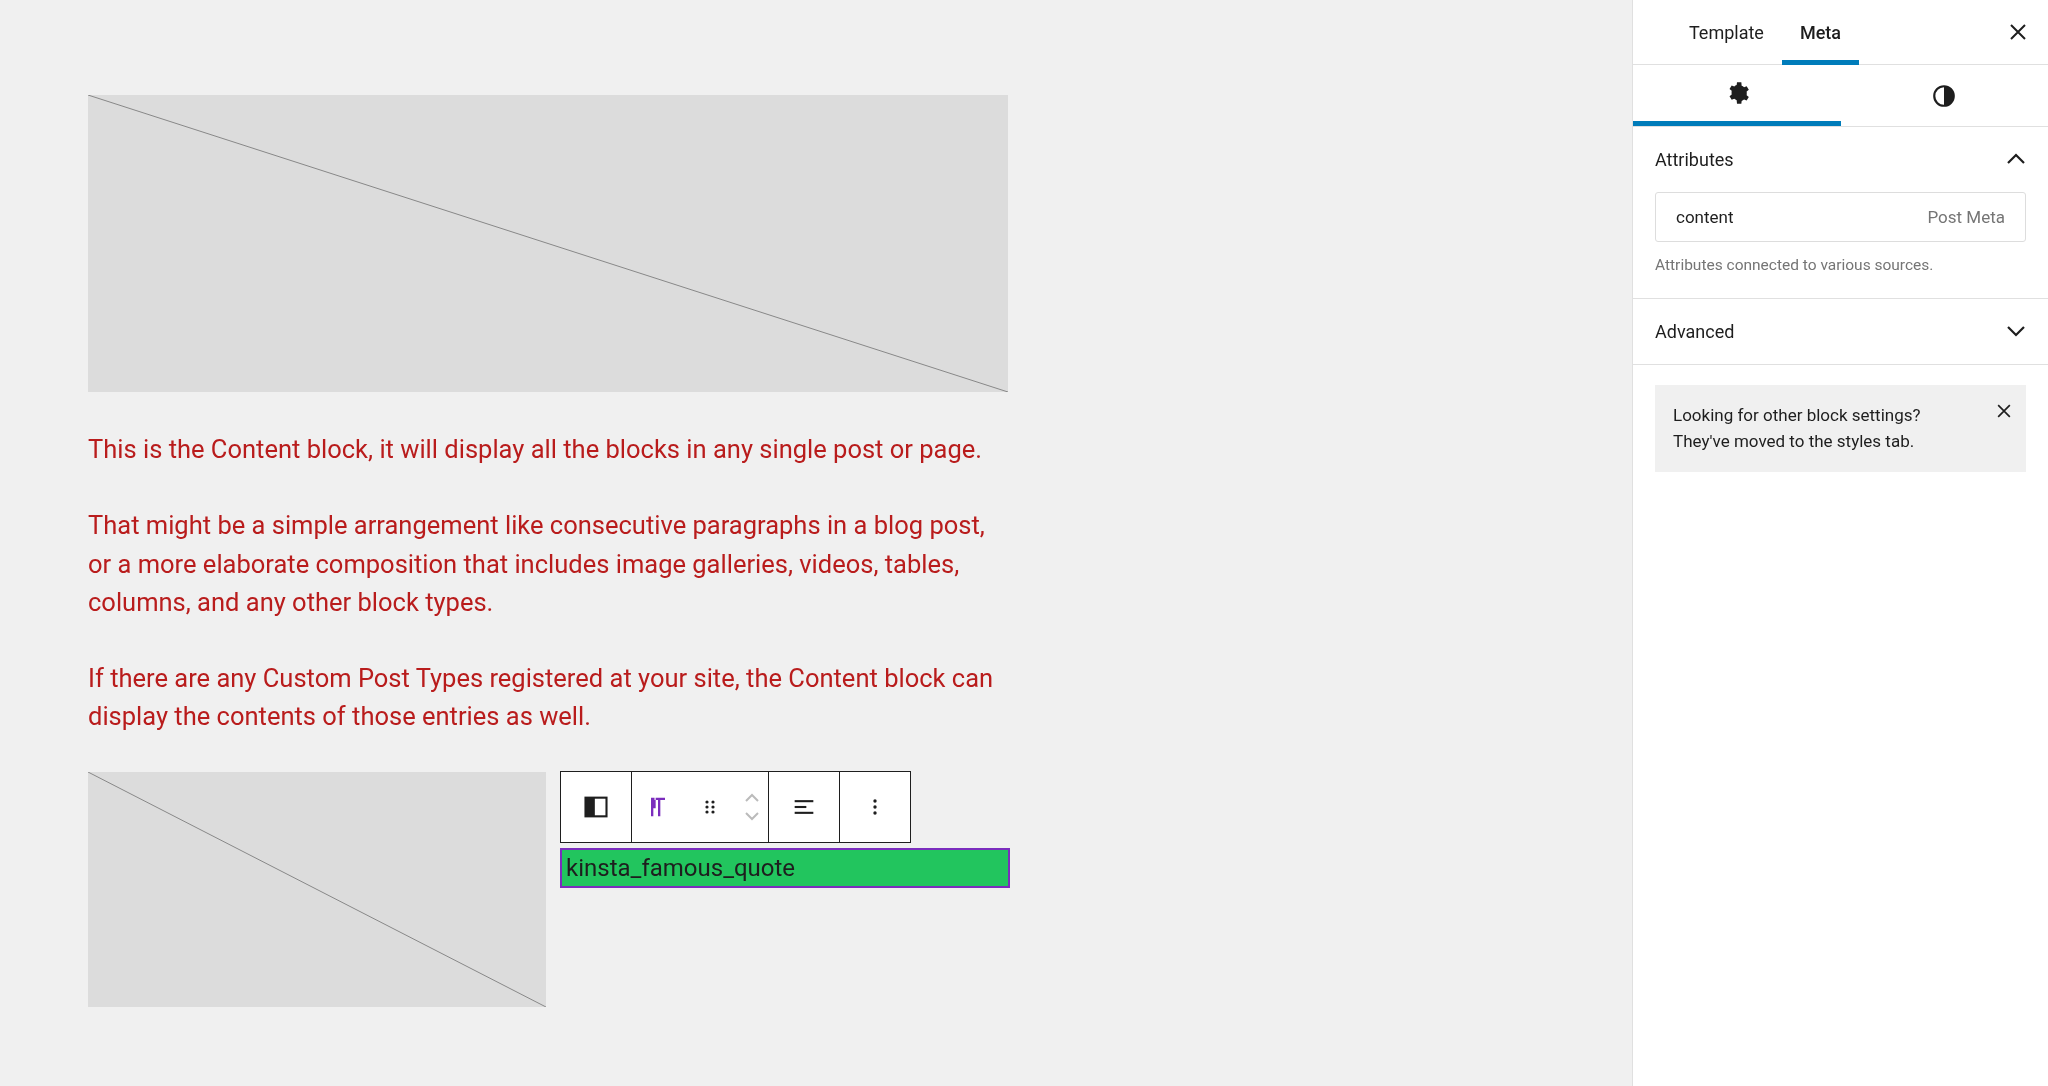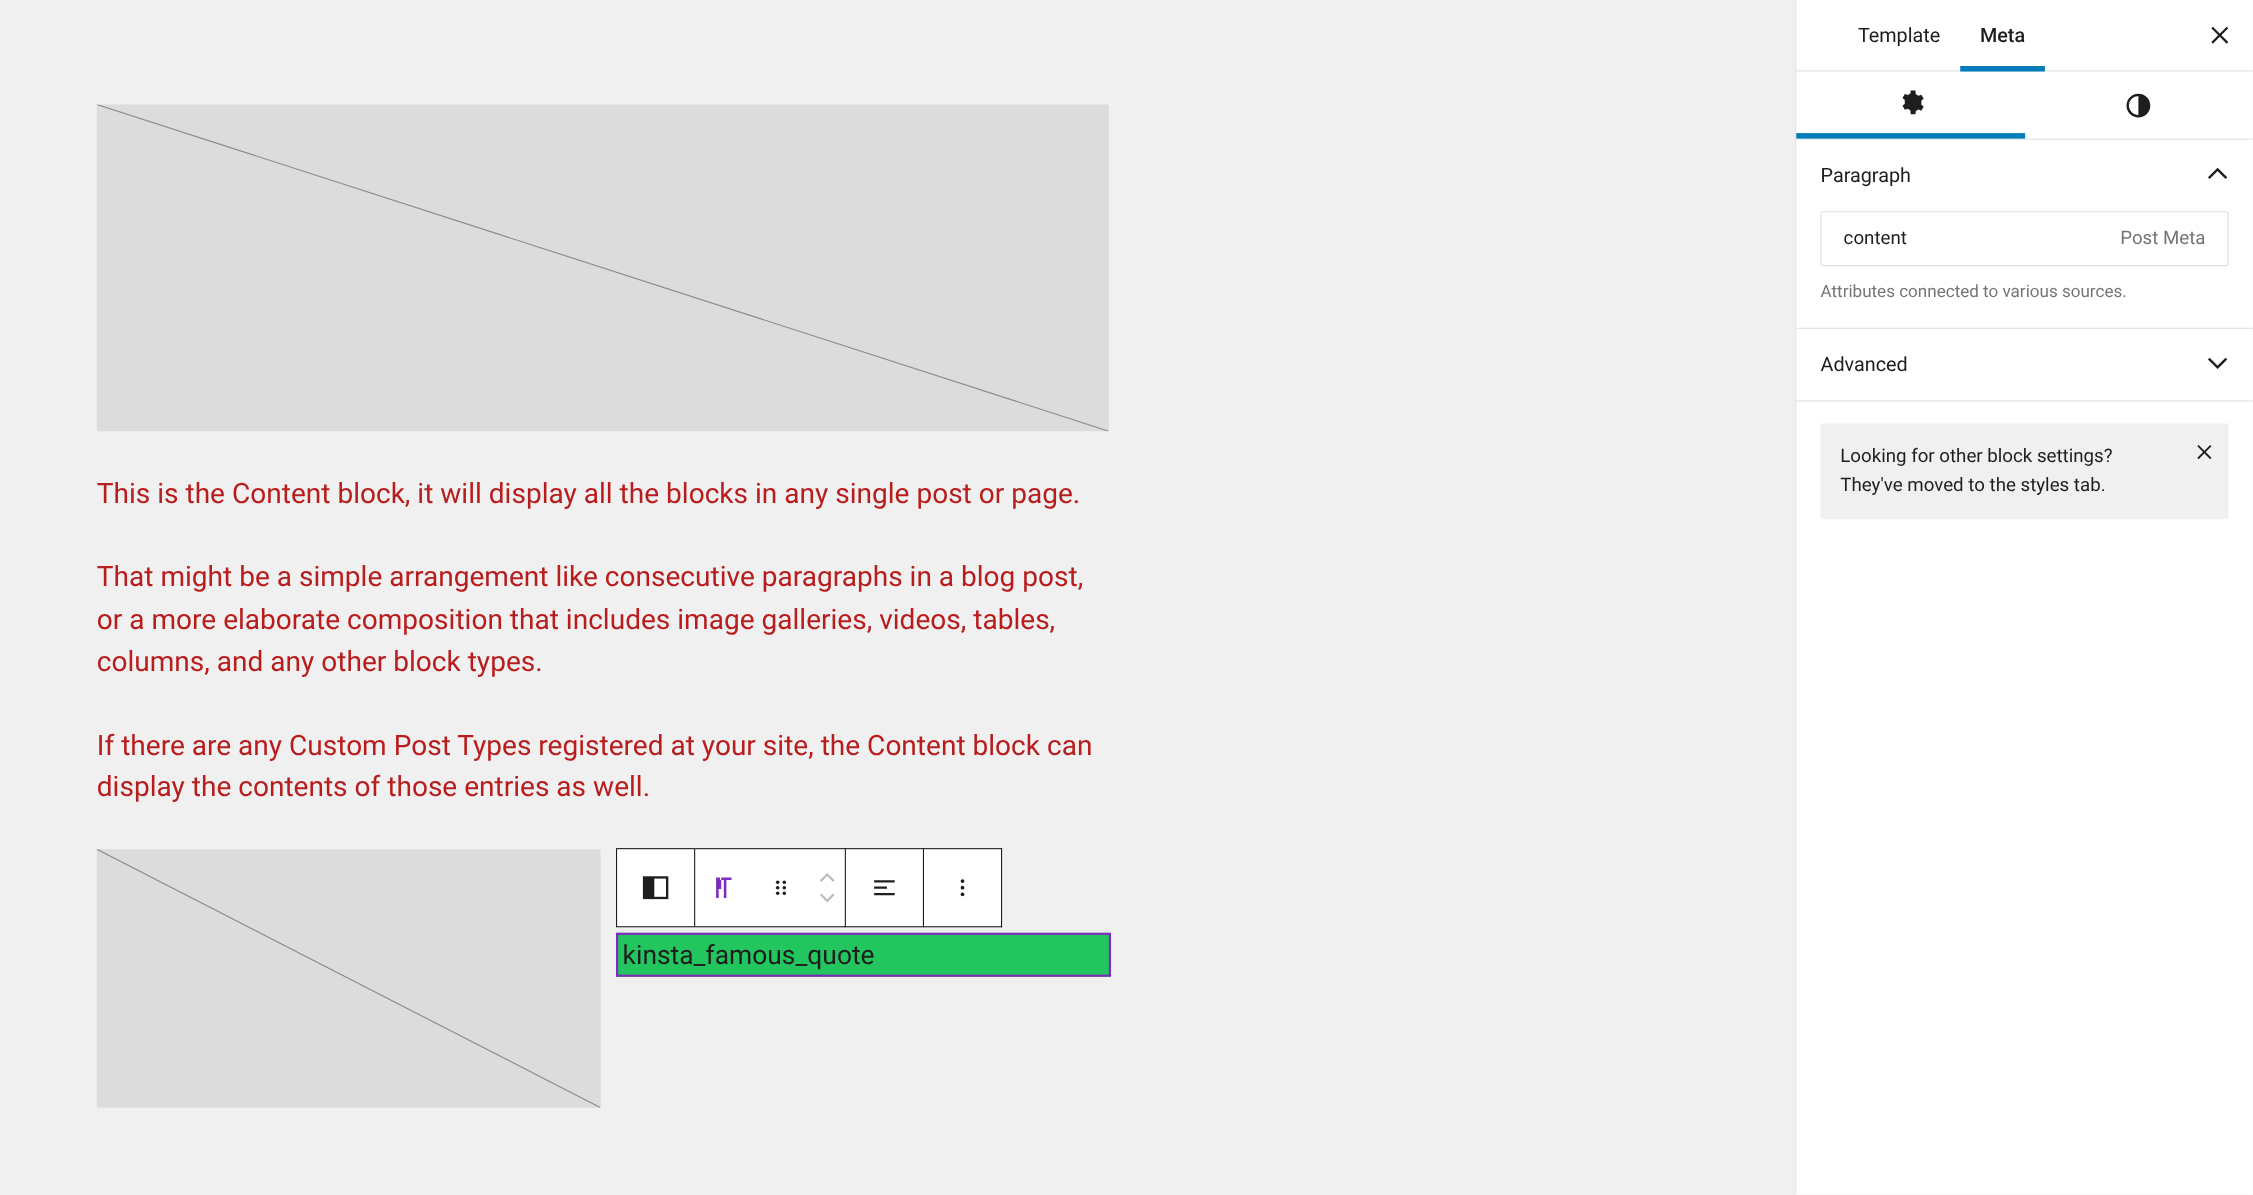--- a/index.html
+++ b/index.html
@@ -292,21 +292,21 @@
     <div class="sub-tab">
       <svg width="26" height="26" viewBox="0 0 24 24">
           <circle cx="12" cy="12" r="9" fill="none" stroke="#1e1e1e" stroke-width="2"></circle>
           <path d="M12 3a9 9 0 010 18V3z" fill="#1e1e1e"></path>
         </svg>
     </div>
   </div>
 
   <div class="panel-section">
     <div class="panel-header">
-      <span>Paragraph</span>
+      <span>Attributes</span>
       <span class="chev">
         <svg width="20" height="14" viewBox="0 0 20 14">
             <path d="M2 11 L10 3 L18 11" fill="none" stroke="#1e1e1e" stroke-width="2.2"></path>
           </svg>
       </span>
     </div>
     <div class="attr-row">
       <span class="attr-name">content</span>
       <span class="attr-type">Post Meta</span>
     </div>

